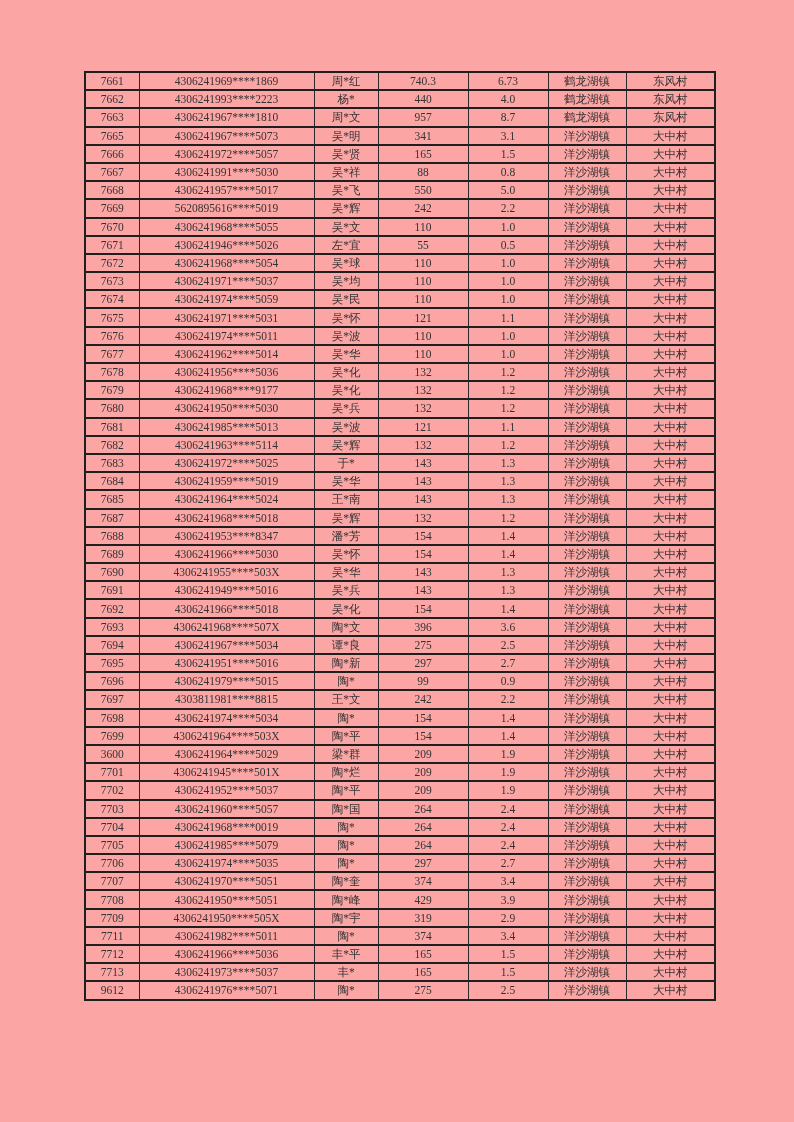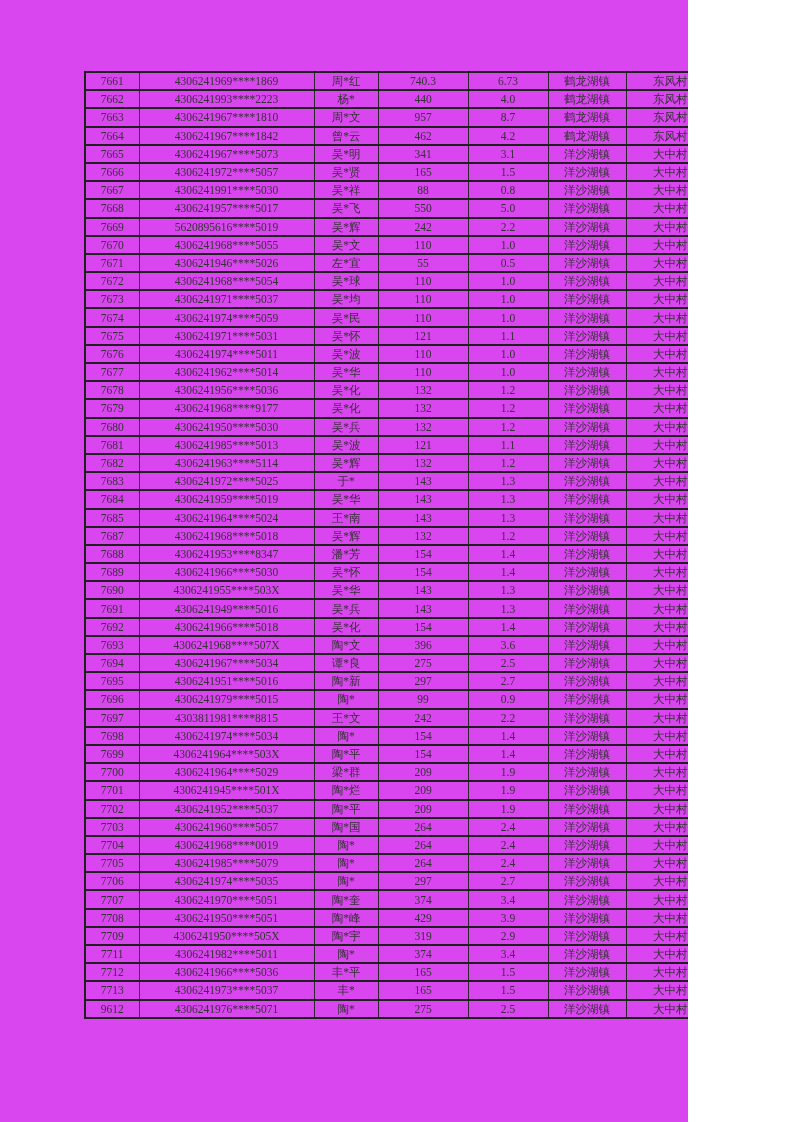--- a/index.html
+++ b/index.html
@@ -2,23 +2,23 @@
 <html><head>
 <meta charset="utf-8">
 <style>
   html, body {
     margin: 0;
     padding: 0;
     background: #ffffff;
   }
   .page {
     position: relative;
-    width: 688px;
+    width: 794px;
     height: 1122px;
-    background: #d946ef;
+    background: #fca5a5;
     overflow: hidden;
     font-family: "Liberation Serif", "DejaVu Serif", serif;
   }
   table.data-table {
     position: absolute;
     left: 84px;
     top: 71px;
     width: 630px;
     border-collapse: collapse;
     table-layout: fixed;
@@ -83,29 +83,20 @@
         <tr>
           <td>7663</td>
           <td>4306241967****1810</td>
           <td>周*文</td>
           <td>957</td>
           <td>8.7</td>
           <td>鹤龙湖镇</td>
           <td>东风村</td>
         </tr>
         <tr>
-          <td>7664</td>
-          <td>4306241967****1842</td>
-          <td>曾*云</td>
-          <td>462</td>
-          <td>4.2</td>
-          <td>鹤龙湖镇</td>
-          <td>东风村</td>
-        </tr>
-        <tr>
           <td>7665</td>
           <td>4306241967****5073</td>
           <td>吴*明</td>
           <td>341</td>
           <td>3.1</td>
           <td>洋沙湖镇</td>
           <td>大中村</td>
         </tr>
         <tr>
           <td>7666</td>
@@ -398,21 +389,21 @@
         <tr>
           <td>7699</td>
           <td>4306241964****503X</td>
           <td>陶*平</td>
           <td>154</td>
           <td>1.4</td>
           <td>洋沙湖镇</td>
           <td>大中村</td>
         </tr>
         <tr>
-          <td>7700</td>
+          <td>3600</td>
           <td>4306241964****5029</td>
           <td>梁*群</td>
           <td>209</td>
           <td>1.9</td>
           <td>洋沙湖镇</td>
           <td>大中村</td>
         </tr>
         <tr>
           <td>7701</td>
           <td>4306241945****501X</td>

